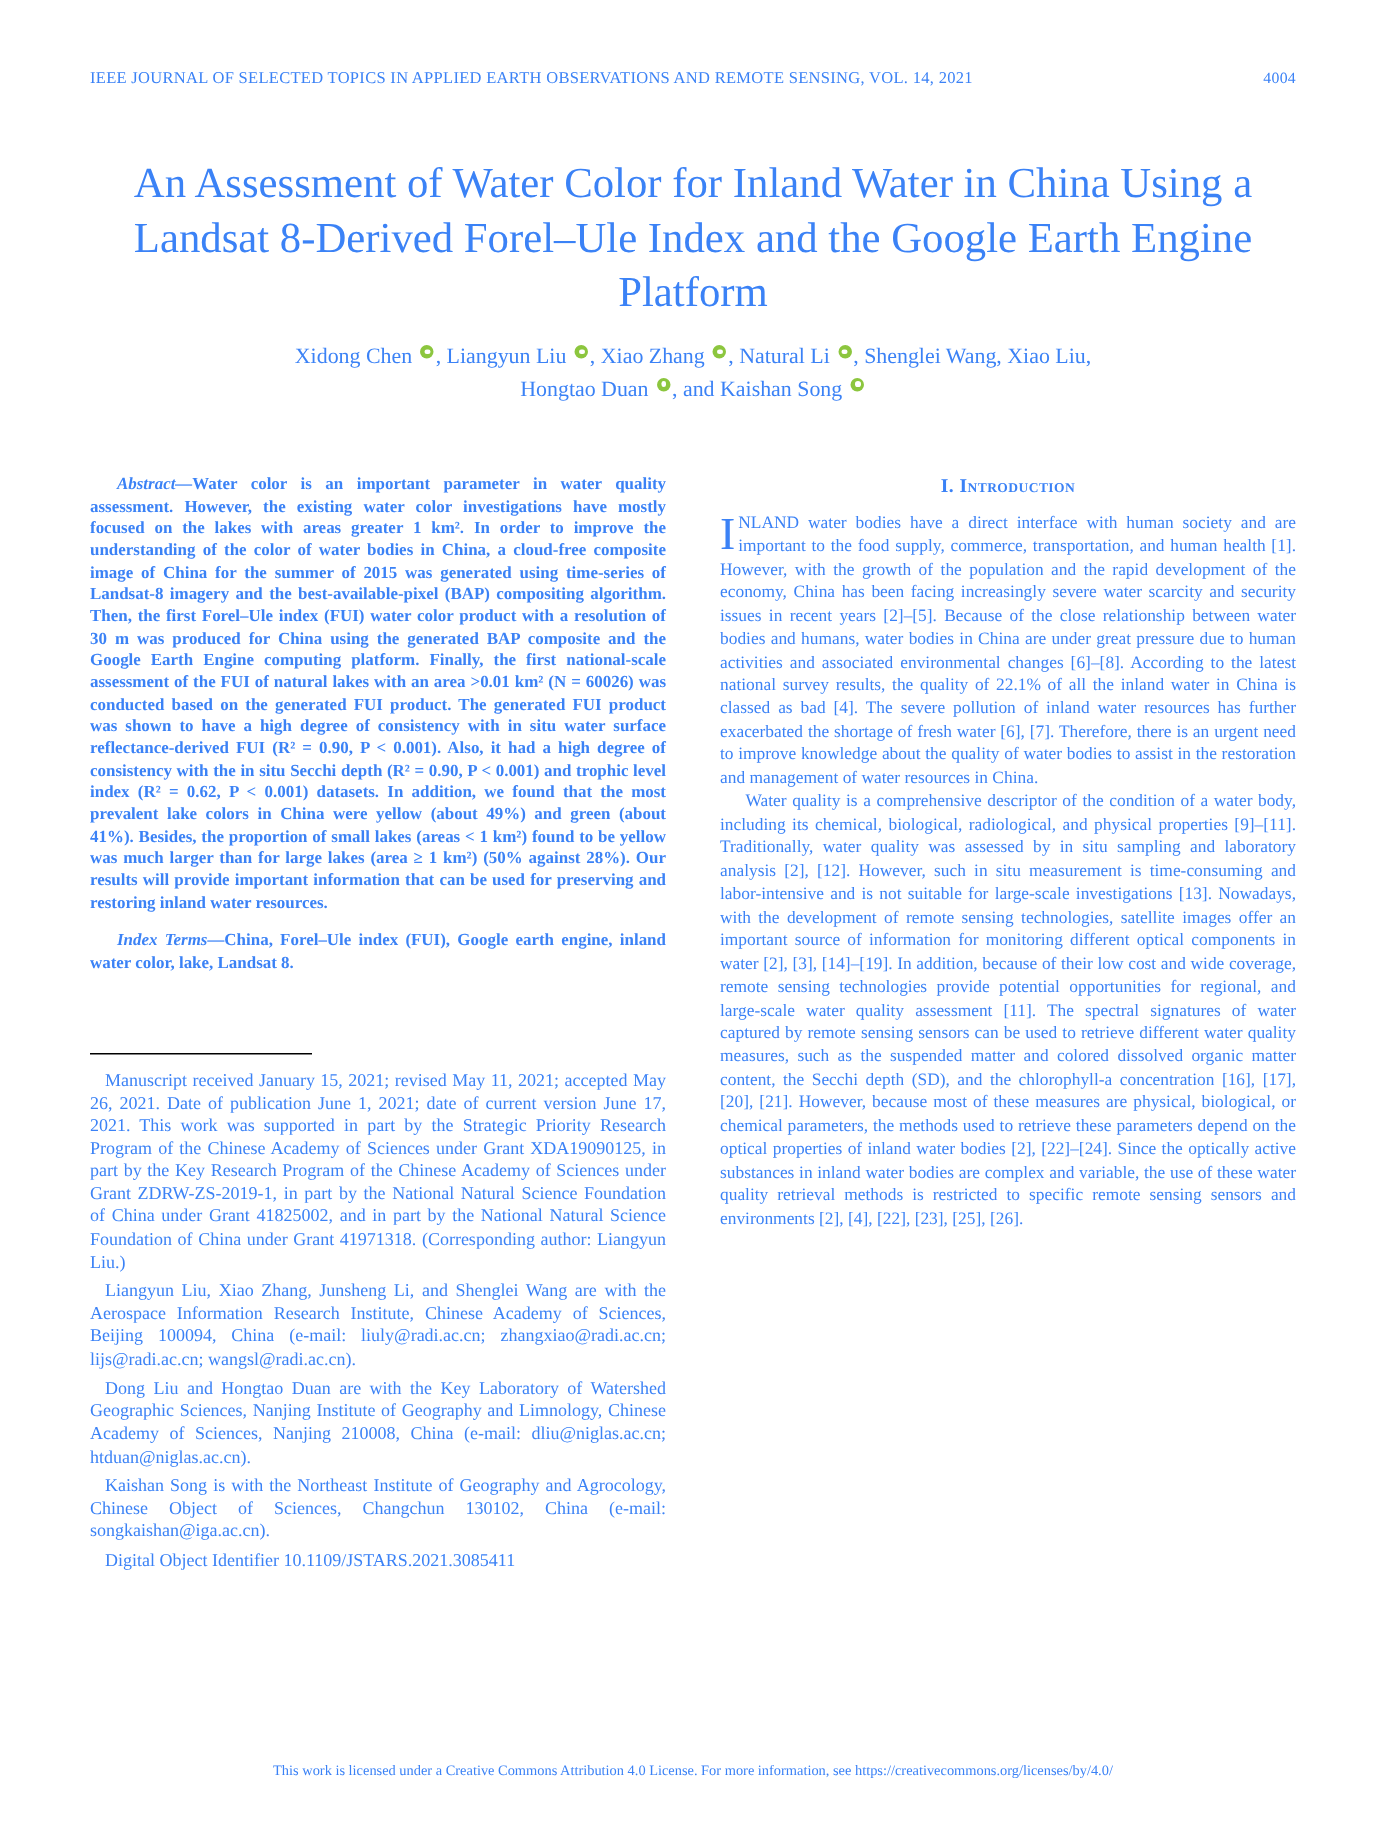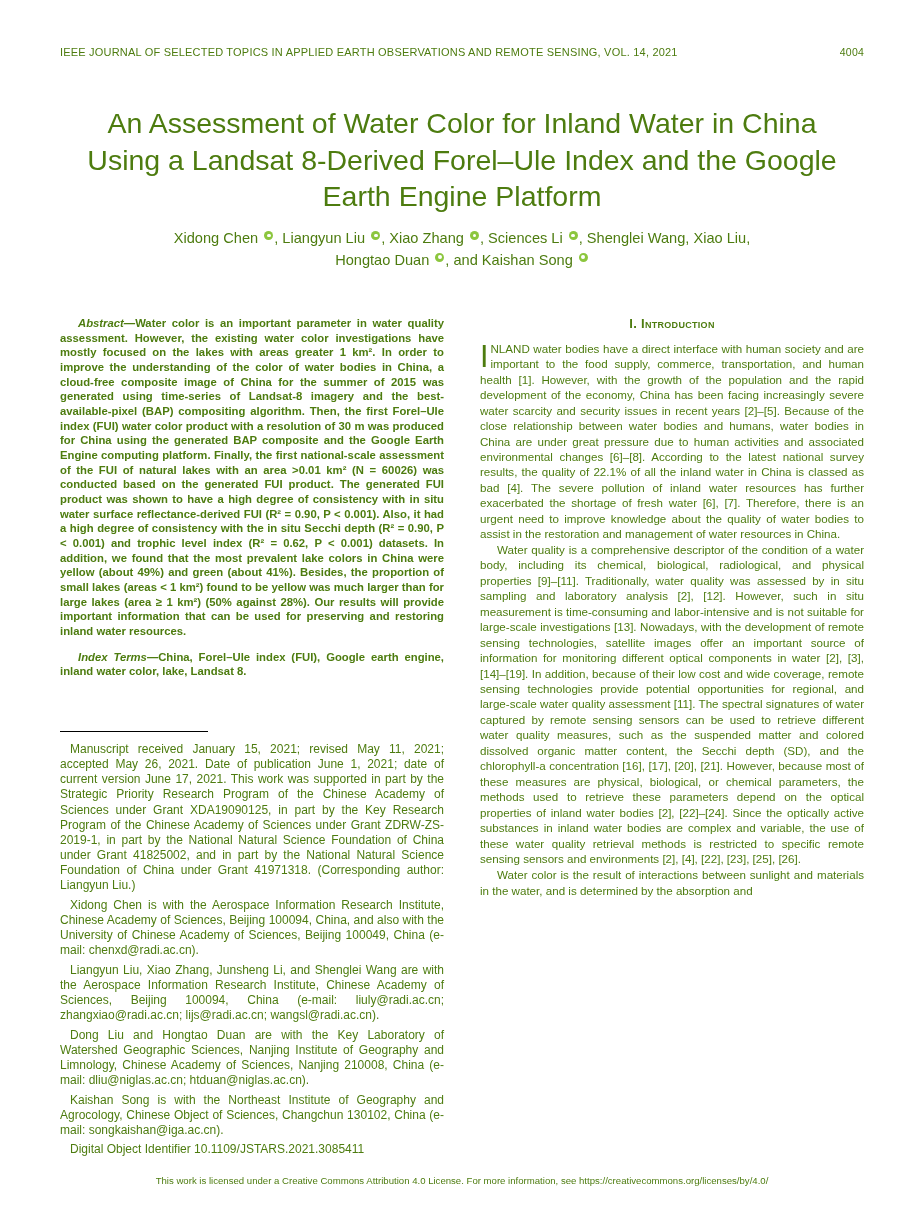--- a/index.html
+++ b/index.html
@@ -5,22 +5,22 @@
   html, body {
     margin: 0;
     padding: 0;
     background: #ffffff;
   }
   .page {
     width: 924px;
     height: 1232px;
     position: relative;
     background: #ffffff;
-    font-family: Liberation Sans, sans-serif;
-    color: #4d7c0f;
+    font-family: Liberation Serif, serif;
+    color: #3b82f6;
     overflow: hidden;
   }
   .running-head {
     position: absolute;
     top: 46px;
     left: 60px;
     right: 60px;
     display: flex;
     justify-content: space-between;
     align-items: baseline;
@@ -172,50 +172,48 @@
 <div class="page">
 
   <div class="running-head">
     <span class="rh-left">IEEE JOURNAL OF SELECTED TOPICS IN APPLIED EARTH OBSERVATIONS AND REMOTE SENSING, VOL. 14,  2021</span>
     <span class="rh-right">4004</span>
   </div>
 
   <h1 class="title">An Assessment of Water Color for Inland Water in China Using a Landsat 8-Derived Forel–Ule Index and the Google Earth Engine Platform</h1>
 
   <div class="authors">
-    <span>Xidong Chen </span><span class="orcid"></span><span>, Liangyun Liu </span><span class="orcid"></span><span>, Xiao Zhang </span><span class="orcid"></span><span>, Sciences Li </span><span class="orcid"></span><span>, Shenglei Wang, Xiao Liu,</span><br>
+    <span>Xidong Chen </span><span class="orcid"></span><span>, Liangyun Liu </span><span class="orcid"></span><span>, Xiao Zhang </span><span class="orcid"></span><span>, Natural Li </span><span class="orcid"></span><span>, Shenglei Wang, Xiao Liu,</span><br>
     <span>Hongtao Duan </span><span class="orcid"></span><span>, and Kaishan Song </span><span class="orcid"></span>
   </div>
 
   <div class="cols">
 
     <div class="col left">
       <p class="abstract"><span class="lead">Abstract—</span><span>Water color is an important parameter in water quality assessment. However, the existing water color investigations have mostly focused on the lakes with areas greater 1 km². In order to improve the understanding of the color of water bodies in China, a cloud-free composite image of China for the summer of 2015 was generated using time-series of Landsat-8 imagery and the best-available-pixel (BAP) compositing algorithm. Then, the first Forel–Ule index (FUI) water color product with a resolution of 30 m was produced for China using the generated BAP composite and the Google Earth Engine computing platform. Finally, the first national-scale assessment of the FUI of natural lakes with an area &gt;0.01 km² (N = 60026) was conducted based on the generated FUI product. The generated FUI product was shown to have a high degree of consistency with in situ water surface reflectance-derived FUI (R² = 0.90, P &lt; 0.001). Also, it had a high degree of consistency with the in situ Secchi depth (R² = 0.90, P &lt; 0.001) and trophic level index (R² = 0.62, P &lt; 0.001) datasets. In addition, we found that the most prevalent lake colors in China were yellow (about 49%) and green (about 41%). Besides, the proportion of small lakes (areas &lt; 1 km²) found to be yellow was much larger than for large lakes (area ≥ 1 km²) (50% against 28%). Our results will provide important information that can be used for preserving and restoring inland water resources.</span></p>
 
       <p class="indexterms"><span class="lead">Index Terms—</span><span>China, Forel–Ule index (FUI), Google earth engine, inland water color, lake, Landsat 8.</span></p>
 
       <div class="rule"></div>
 
       <div class="footnote">
         <p>Manuscript received January 15, 2021; revised May 11, 2021; accepted May 26, 2021. Date of publication June 1, 2021; date of current version June 17, 2021. This work was supported in part by the Strategic Priority Research Program of the Chinese Academy of Sciences under Grant XDA19090125, in part by the Key Research Program of the Chinese Academy of Sciences under Grant ZDRW-ZS-2019-1, in part by the National Natural Science Foundation of China under Grant 41825002, and in part by the National Natural Science Foundation of China under Grant 41971318. (Corresponding author: Liangyun Liu.)</p>
-        <p>Xidong Chen is with the Aerospace Information Research Institute, Chinese Academy of Sciences, Beijing 100094, China, and also with the University of Chinese Academy of Sciences, Beijing 100049, China (e-mail: chenxd@radi.ac.cn).</p>
         <p>Liangyun Liu, Xiao Zhang, Junsheng Li, and Shenglei Wang are with the Aerospace Information Research Institute, Chinese Academy of Sciences, Beijing 100094, China (e-mail: liuly@radi.ac.cn; zhangxiao@radi.ac.cn; lijs@radi.ac.cn; wangsl@radi.ac.cn).</p>
         <p>Dong Liu and Hongtao Duan are with the Key Laboratory of Watershed Geographic Sciences, Nanjing Institute of Geography and Limnology, Chinese Academy of Sciences, Nanjing 210008, China (e-mail: dliu@niglas.ac.cn; htduan@niglas.ac.cn).</p>
         <p>Kaishan Song is with the Northeast Institute of Geography and Agrocology, Chinese Object of Sciences, Changchun 130102, China (e-mail: songkaishan@iga.ac.cn).</p>
         <p>Digital Object Identifier 10.1109/JSTARS.2021.3085411</p>
       </div>
     </div>
 
     <div class="col right">
       <h2 class="sec-head">I.  Introduction</h2>
 
       <p class="dropcap-p"><span class="dropcap">I</span><span>NLAND water bodies have a direct interface with human society and are important to the food supply, commerce, transportation, and human health [1]. However, with the growth of the population and the rapid development of the economy, China has been facing increasingly severe water scarcity and security issues in recent years [2]–[5]. Because of the close relationship between water bodies and humans, water bodies in China are under great pressure due to human activities and associated environmental changes [6]–[8]. According to the latest national survey results, the quality of 22.1% of all the inland water in China is classed as bad [4]. The severe pollution of inland water resources has further exacerbated the shortage of fresh water [6], [7]. Therefore, there is an urgent need to improve knowledge about the quality of water bodies to assist in the restoration and management of water resources in China.</span></p>
 
       <p class="body-p">Water quality is a comprehensive descriptor of the condition of a water body, including its chemical, biological, radiological, and physical properties [9]–[11]. Traditionally, water quality was assessed by in situ sampling and laboratory analysis [2], [12]. However, such in situ measurement is time-consuming and labor-intensive and is not suitable for large-scale investigations [13]. Nowadays, with the development of remote sensing technologies, satellite images offer an important source of information for monitoring different optical components in water [2], [3], [14]–[19]. In addition, because of their low cost and wide coverage, remote sensing technologies provide potential opportunities for regional, and large-scale water quality assessment [11]. The spectral signatures of water captured by remote sensing sensors can be used to retrieve different water quality measures, such as the suspended matter and colored dissolved organic matter content, the Secchi depth (SD), and the chlorophyll-a concentration [16], [17], [20], [21]. However, because most of these measures are physical, biological, or chemical parameters, the methods used to retrieve these parameters depend on the optical properties of inland water bodies [2], [22]–[24]. Since the optically active substances in inland water bodies are complex and variable, the use of these water quality retrieval methods is restricted to specific remote sensing sensors and environments [2], [4], [22], [23], [25], [26].</p>
 
-      <p class="body-p">Water color is the result of interactions between sunlight and materials in the water, and is determined by the absorption and</p>
     </div>
 
   </div>
 
   <div class="footer-license">This work is licensed under a Creative Commons Attribution 4.0 License. For more information, see https://creativecommons.org/licenses/by/4.0/</div>
 
 </div>
 
 </body></html>

